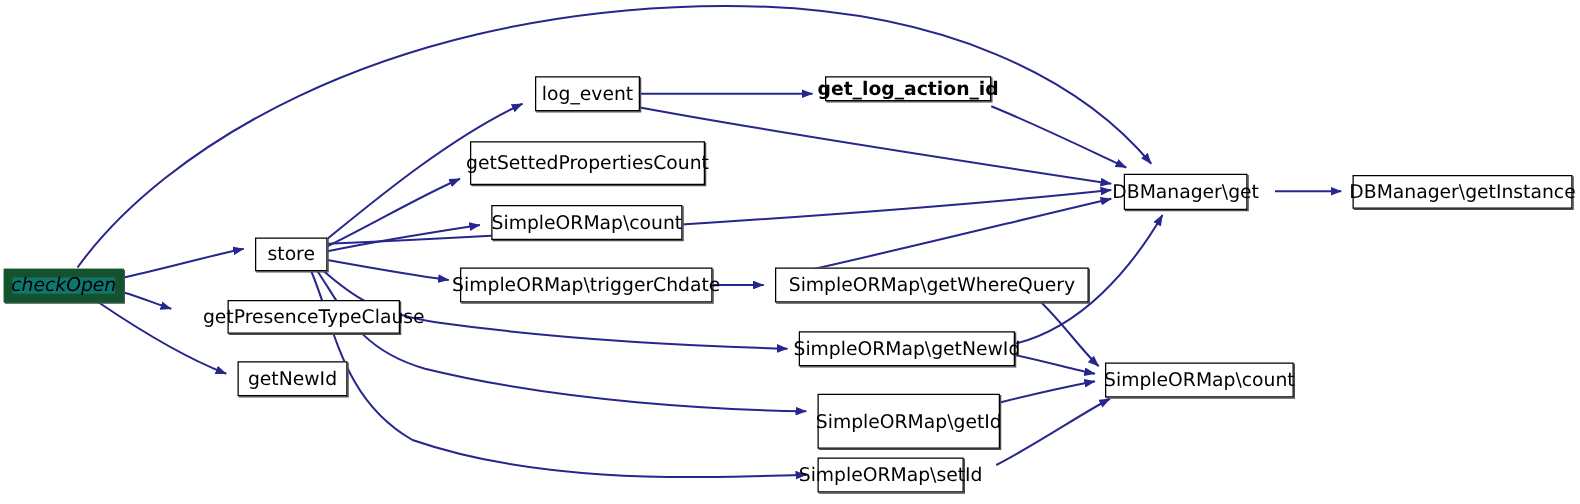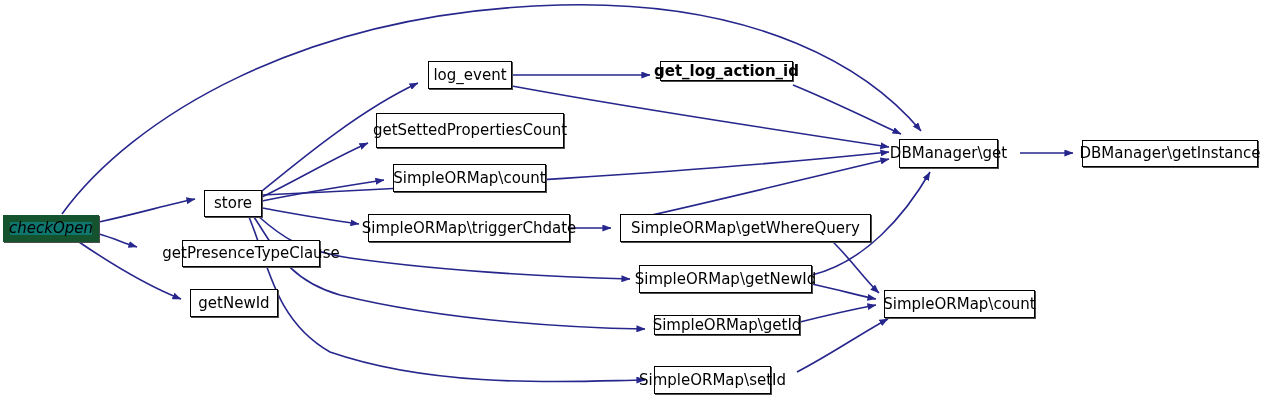--- a/index.html
+++ b/index.html
@@ -91,21 +91,21 @@
       </div>
       <div class="node" style="left: 660px; top: 61px; width: 133px; height: 20px; font-weight: bold;">
         <span class="lbl">get_log_action_id</span>
       </div>
       <div class="node" style="left: 620px; top: 214px; width: 251px; height: 28px;">
         <span class="lbl">SimpleORMap\getWhereQuery</span>
       </div>
       <div class="node" style="left: 639px; top: 265px; width: 173px; height: 28px; align-items: center;">
         <span class="lbl">SimpleORMap\getNewId</span>
       </div>
-      <div class="node" style="left: 654px; top: 315px; width: 146px; height: 20px;">
+      <div class="node" style="left: 654px; top: 315px; width: 146px; height: 44px;">
         <span class="lbl">SimpleORMap\getId</span>
       </div>
       <div class="node" style="left: 654px; top: 366px; width: 117px; height: 28px;">
         <span class="lbl">SimpleORMap\setId</span>
       </div>
       <div class="node" style="left: 899px; top: 139px; width: 99px; height: 29px;">
         <span class="lbl">DBManager\get</span>
       </div>
       <div class="node" style="left: 1082px; top: 140px; width: 176px; height: 27px; text-align: right;">
         <span class="lbl">DBManager\getInstance</span>

